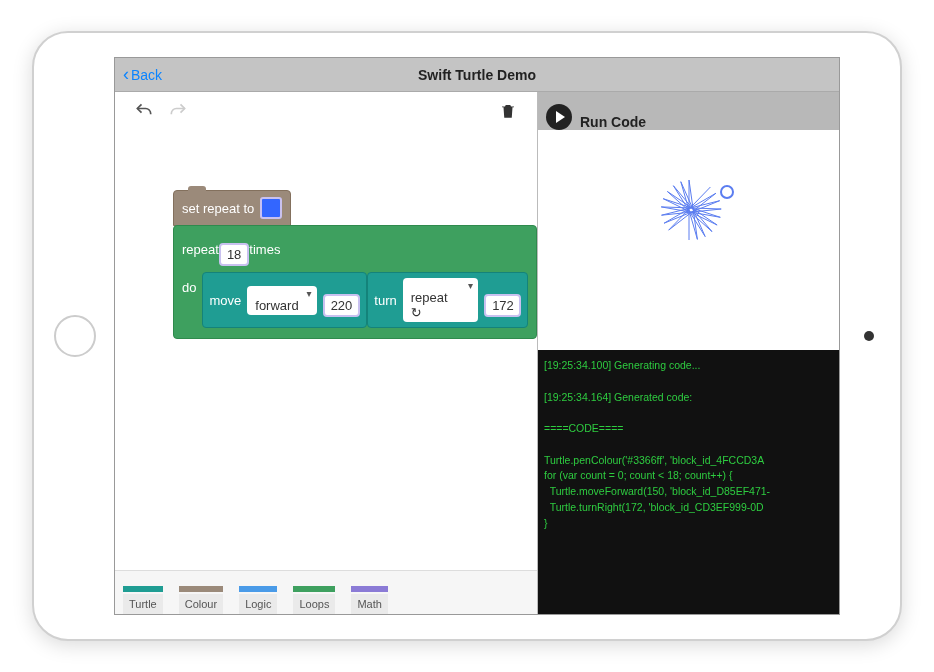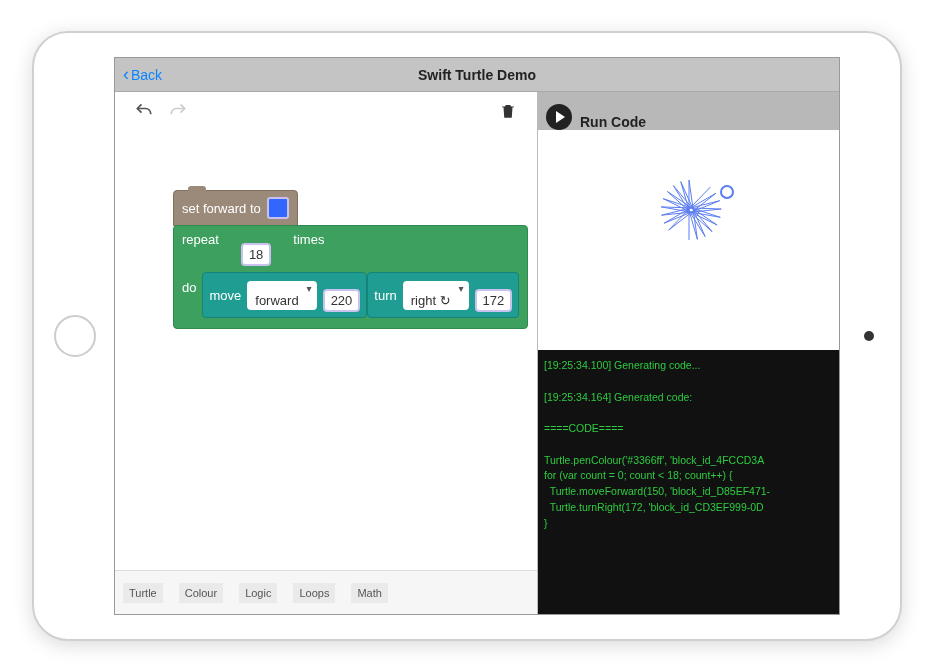--- a/index.html
+++ b/index.html
@@ -169,22 +169,22 @@
     background:#3ea05f;
     border:1px solid #2f8a4d;
     border-radius:4px;
     width:fit-content;
     padding:6px 8px 6px 8px;
     margin-top:-1px;
     position:relative;
   }
   .repeat-row {
     display:flex;
-    align-items:flex-start;
-    gap:22px;
+    align-items:center;
+    gap:0;
   }
   .num-input {
     background:#fff;
     color:#333;
     border:2px solid #c9c1f0;
     border-radius:4px;
     padding:2px 6px;
     font-size:13px;
     min-width:26px;
     text-align:center;
@@ -229,21 +229,21 @@
     display:flex;
     border-top:1px solid #ddd;
     background:#f6f6f6;
     height:44px;
     align-items:flex-end;
   }
   .cat-tab {
     flex:0 0 auto;
     padding:0 8px;
     display:flex;
-    flex-direction:row;
+    flex-direction:column;
     align-items:center;
     justify-content:flex-end;
     height:100%;
     font-size:11px;
     color:#555;
     cursor:pointer;
     min-width:52px;
   }
   .cat-color {
     height:6px;
@@ -352,40 +352,40 @@
           <div class="tool-icon" style="color:#333;">
             <svg width="18" height="22" viewBox="0 0 24 24" fill="currentColor">
                 <path d="M6 7h12l-1 14H7L6 7zm3-3h6l1 2H8l1-2zM4 6h16v1H4z"></path>
               </svg>
           </div>
         </div>
 
         <div class="workspace">
           <div class="blocks">
             <div class="block set-colour">
-              <span>set forward to</span>
+              <span>set repeat to</span>
               <span class="colour-swatch"></span>
             </div>
             <div class="block repeat-block">
               <div class="repeat-row">
                 <span>repeat</span>
                 <span class="num-input">18</span>
                 <span>times</span>
               </div>
               <div class="do-body">
                 <span class="do-label">do</span>
                 <div class="inner-stack">
                   <div class="move-block">
                     <span>move</span>
                     <span class="dropdown-pill">forward</span>
                     <span class="num-input">220</span>
                   </div>
                   <div class="turn-block">
                     <span>turn</span>
-                    <span class="dropdown-pill">right ↻</span>
+                    <span class="dropdown-pill">repeat ↻</span>
                     <span class="num-input">172</span>
                   </div>
                 </div>
               </div>
             </div>
           </div>
         </div>
 
         <div class="category-tabs" id="cat-tabs">
             <div class="cat-tab">

